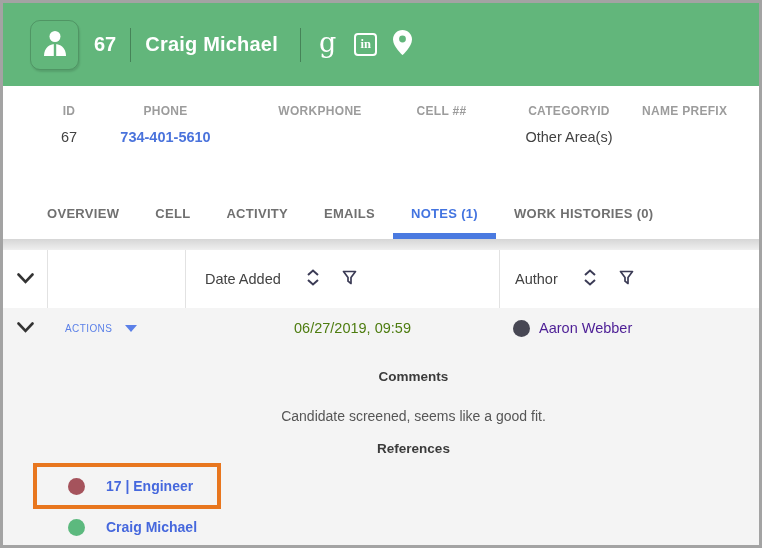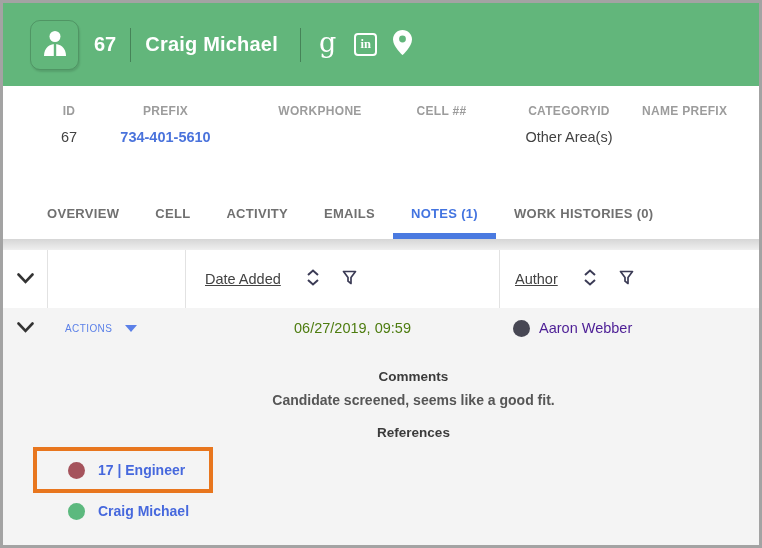--- a/index.html
+++ b/index.html
@@ -69,42 +69,42 @@
                background:linear-gradient(#d6d6d6, #efefef); }
   
   .thead { height:58px; flex:0 0 auto; background:#fff; display:flex; }
   .col1 { width:45px; flex:0 0 auto; }
   .col2 { width:138px; flex:0 0 auto; }
   .col3 { width:314px; flex:0 0 auto; }
   .col4 { flex:1 1 auto; }
   .thead .col1 { border-right:1px solid #e2e2e2; display:flex; align-items:center; justify-content:center; }
   .thead .col2 { border-right:1px solid #e2e2e2; }
   .thead .col3 { border-right:1px solid #e2e2e2; }
-  .th-cell { display:flex; align-items:center; padding-left:19px; color:#424242; font-size:14.5px;text-decoration:underline; }
+  .th-cell { display:flex; align-items:center; padding-left:19px; color:#424242; font-size:14.5px; }
   .thead .col4.th-cell { padding-left:15px; }
   .sort-icon { margin-left:25px; cursor:pointer; }
   .filter-icon { margin-left:22px; cursor:pointer; }
   .chev-btn { cursor:pointer; display:flex; align-items:center; justify-content:center; }
   
   .gray-area { flex:1 1 auto; background:#f4f4f4; }
   .trow { height:40px; display:flex; align-items:center; }
   .trow .col1 { display:flex; align-items:center; justify-content:center; }
   .actions { display:flex; align-items:center; padding-left:17px;
              color:#5b80e8; font-size:10px; font-weight:normal; letter-spacing:0.4px; cursor:pointer; }
   .actions .caret { width:0; height:0; border-left:6px solid transparent;
                     border-right:6px solid transparent; border-top:7px solid #5b80e8; margin-left:13px; }
   .date-cell { padding-left:19px; color:#4d7c0f; font-size:14.5px; }
   .author-cell { padding-left:13px; display:flex; align-items:center; color:#4c1d95; font-size:14.5px; }
   .dot { width:17px; height:17px; border-radius:50%; flex:0 0 auto; }
   .author-cell .dot { background:#474753; margin-right:9px; }
   .detail { padding:21px 0 0 65px; }
   .d-heading { color:#3b3b3b; font-size:13.5px; font-weight:bold; }
-  .d-text { color:#565656; font-size:14px; margin:8px 0 17px 0;font-weight:bold; }
+  .d-text { color:#565656; font-size:14px; margin:24px 0 17px 0; }
   .refs { margin-top:7px; }
-  .ref-row { display:flex; align-items:center; height:28px; }
+  .ref-row { display:flex; align-items:center; height:28px;gap:8px; }
   .ref-row .dot { margin-right:13px; }
   .ref-link { color:#4668dd; font-size:14px; font-weight:bold; cursor:pointer; white-space:nowrap; }
   .ref-highlight {
     border:4px solid #e8761e; width:max-content;
     padding:5px 24px 5px 31px; margin-left:-35px; margin-bottom:3px;
   }
   .ref-plain { margin-top:4px; }
 </style>
 </head>
 <body>
@@ -134,21 +134,21 @@
       </svg>
     </span>
   </div>
 
   <div class="info">
     <div class="fld fld-id">
       <span class="fld-label">ID</span>
       <span class="fld-value">67</span>
     </div>
     <div class="fld fld-phone">
-      <span class="fld-label">PREFIX</span>
+      <span class="fld-label">PHONE</span>
       <span class="fld-value">734-401-5610</span>
     </div>
     <div class="fld fld-workphone">
       <span class="fld-label">WORKPHONE</span>
       <span class="fld-value"></span>
     </div>
     <div class="fld fld-cell">
       <span class="fld-label">CELL ##</span>
       <span class="fld-value"></span>
     </div>

